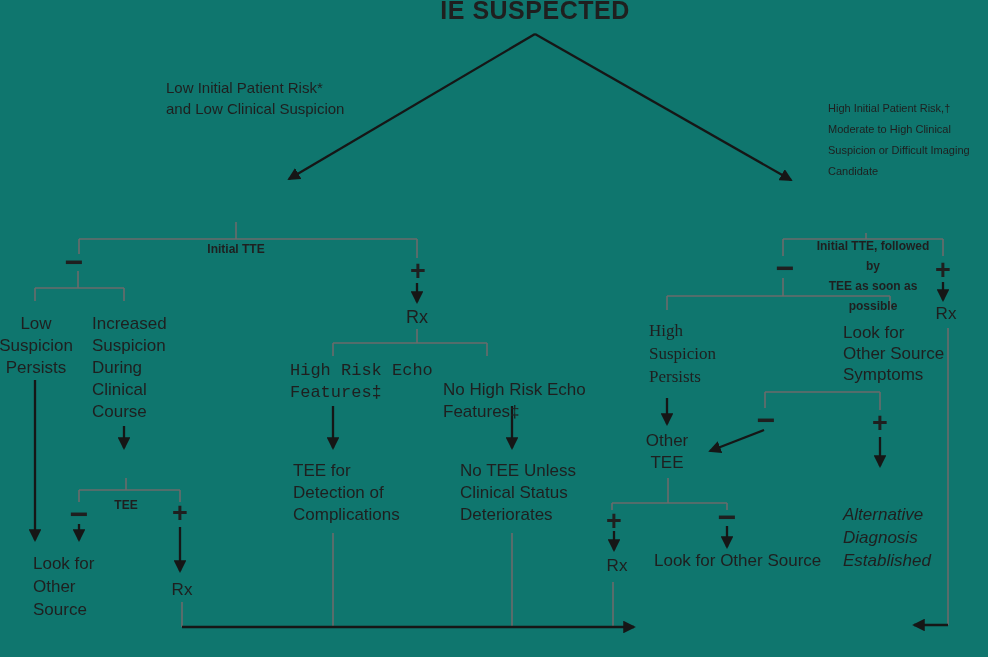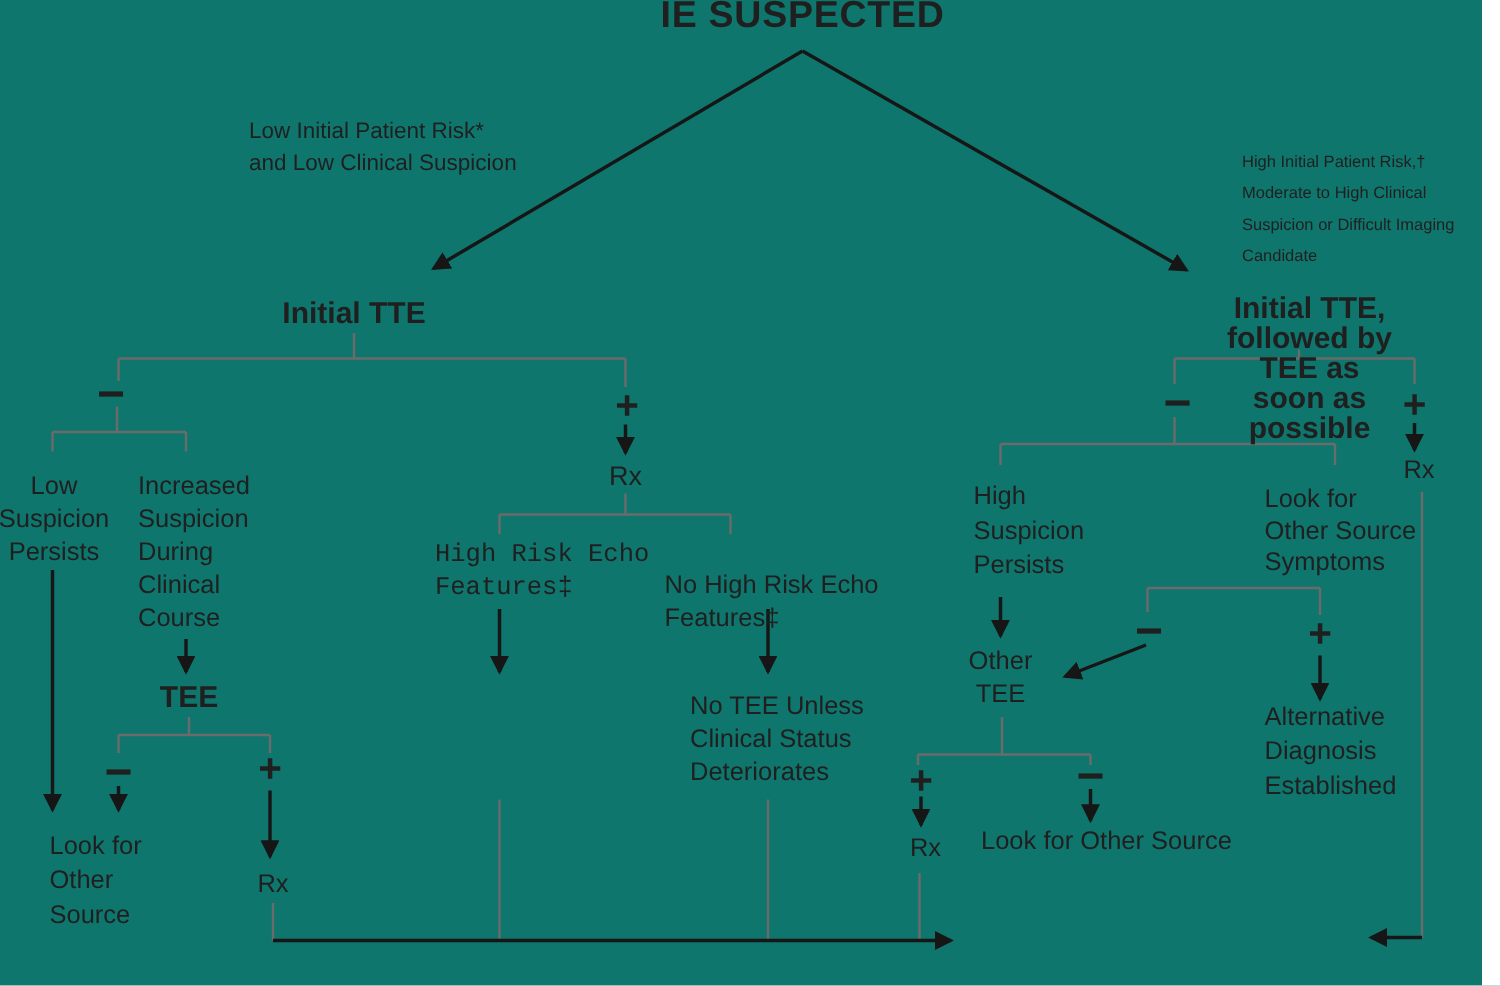--- a/index.html
+++ b/index.html
@@ -13,21 +13,21 @@
   .node{position:absolute;white-space:pre-line;font-size:17px;line-height:22px;color:#1f1f1f;}
   .center{text-align:center;transform:translateX(-50%);}
   .bold{font-weight:700;}
   .title{position:absolute;left:535px;top:-4px;transform:translateX(-50%);
          font-size:25px;font-weight:700;white-space:nowrap;letter-spacing:.5px;}
   .sign{position:absolute;transform:translate(-50%,-50%);font-weight:700;line-height:1;}
   .plus{font-size:27px;}
   .minus{font-size:32px;}
   .rx{position:absolute;transform:translate(-50%,-50%);font-weight:400;font-size:18px;line-height:1;}
   .lh21{line-height:21px;}
-  .lh20{line-height:20px;font-size:20px;}
+  .lh20{line-height:20px;font-size:12px;margin-top:40px;}
   .lh23{line-height:23px;}
 </style>
 </head>
 <body>
 
 <div id="canvas">
 
   <svg id="lines" viewBox="0 0 1000 657" xmlns="http://www.w3.org/2000/svg">
     <defs>
       <marker id="ah" viewBox="0 0 10 10" refX="8.5" refY="5" markerWidth="5.5" markerHeight="5.5" orient="auto-start-reverse">
@@ -123,45 +123,48 @@
 
   <div class="node lh23" style="left:33px;top:552px;">Look for
 Other
 Source</div>
 
   <div class="node" style="left:290px;top:360px;font-family:Liberation Mono, monospace;">High Risk Echo
 Features‡</div>
   <div class="node" style="left:443px;top:360px;margin-top:19px;">No High Risk Echo
 Features‡</div>
 
+  <div class="node" style="left:293px;top:460px;">TEE for
+Detection of
+Complications</div>
   <div class="node center bold lh20" style="left:873px;top:196px;">Initial TTE, followed by
 TEE as soon as possible</div>
 
   <div class="node" style="left:460px;top:460px;">No TEE Unless
 Clinical Status
 Deteriorates</div>
 
   <div class="sign minus" style="left:785px;top:268px;">−</div>
   <div class="sign plus" style="left:943px;top:270px;">+</div>
   <div class="rx" style="left:946px;top:313px;font-size:17px;">Rx</div>
 
-  <div class="node lh23" style="left:649px;top:319px;">High
+  <div class="node lh23" style="left:649px;top:319px;font-family:Liberation Serif, serif;">High
 Suspicion
 Persists</div>
   <div class="node lh21" style="left:843px;top:322px;">Look for
 Other Source
 Symptoms</div>
 
   <div class="sign minus" style="left:766px;top:420px;">−</div>
   <div class="sign plus" style="left:880px;top:423px;">+</div>
 
   <div class="node center" style="left:667px;top:430px;">Other
 TEE</div>
 
-  <div class="node lh23" style="left:843px;top:466px;">Alternative
+  <div class="node lh23" style="left:843px;top:503px;font-style:italic;">Alternative
 Diagnosis
 Established</div>
 
   <div class="sign plus" style="left:614px;top:521px;">+</div>
   <div class="sign minus" style="left:727px;top:517px;">−</div>
   <div class="rx" style="left:617px;top:565px;font-size:17px;">Rx</div>
 
   <div class="node" style="left:654px;top:550px;white-space:nowrap;">Look for Other Source</div>
 
 

